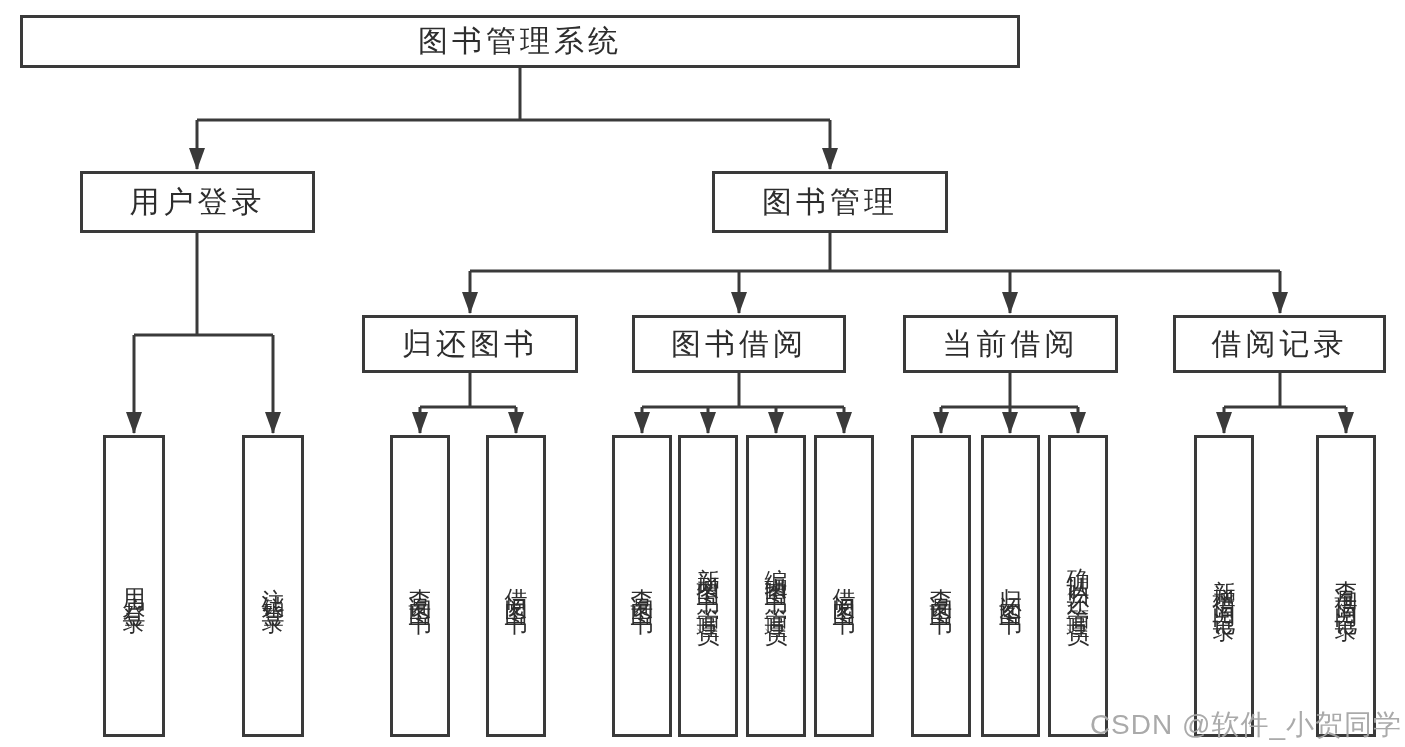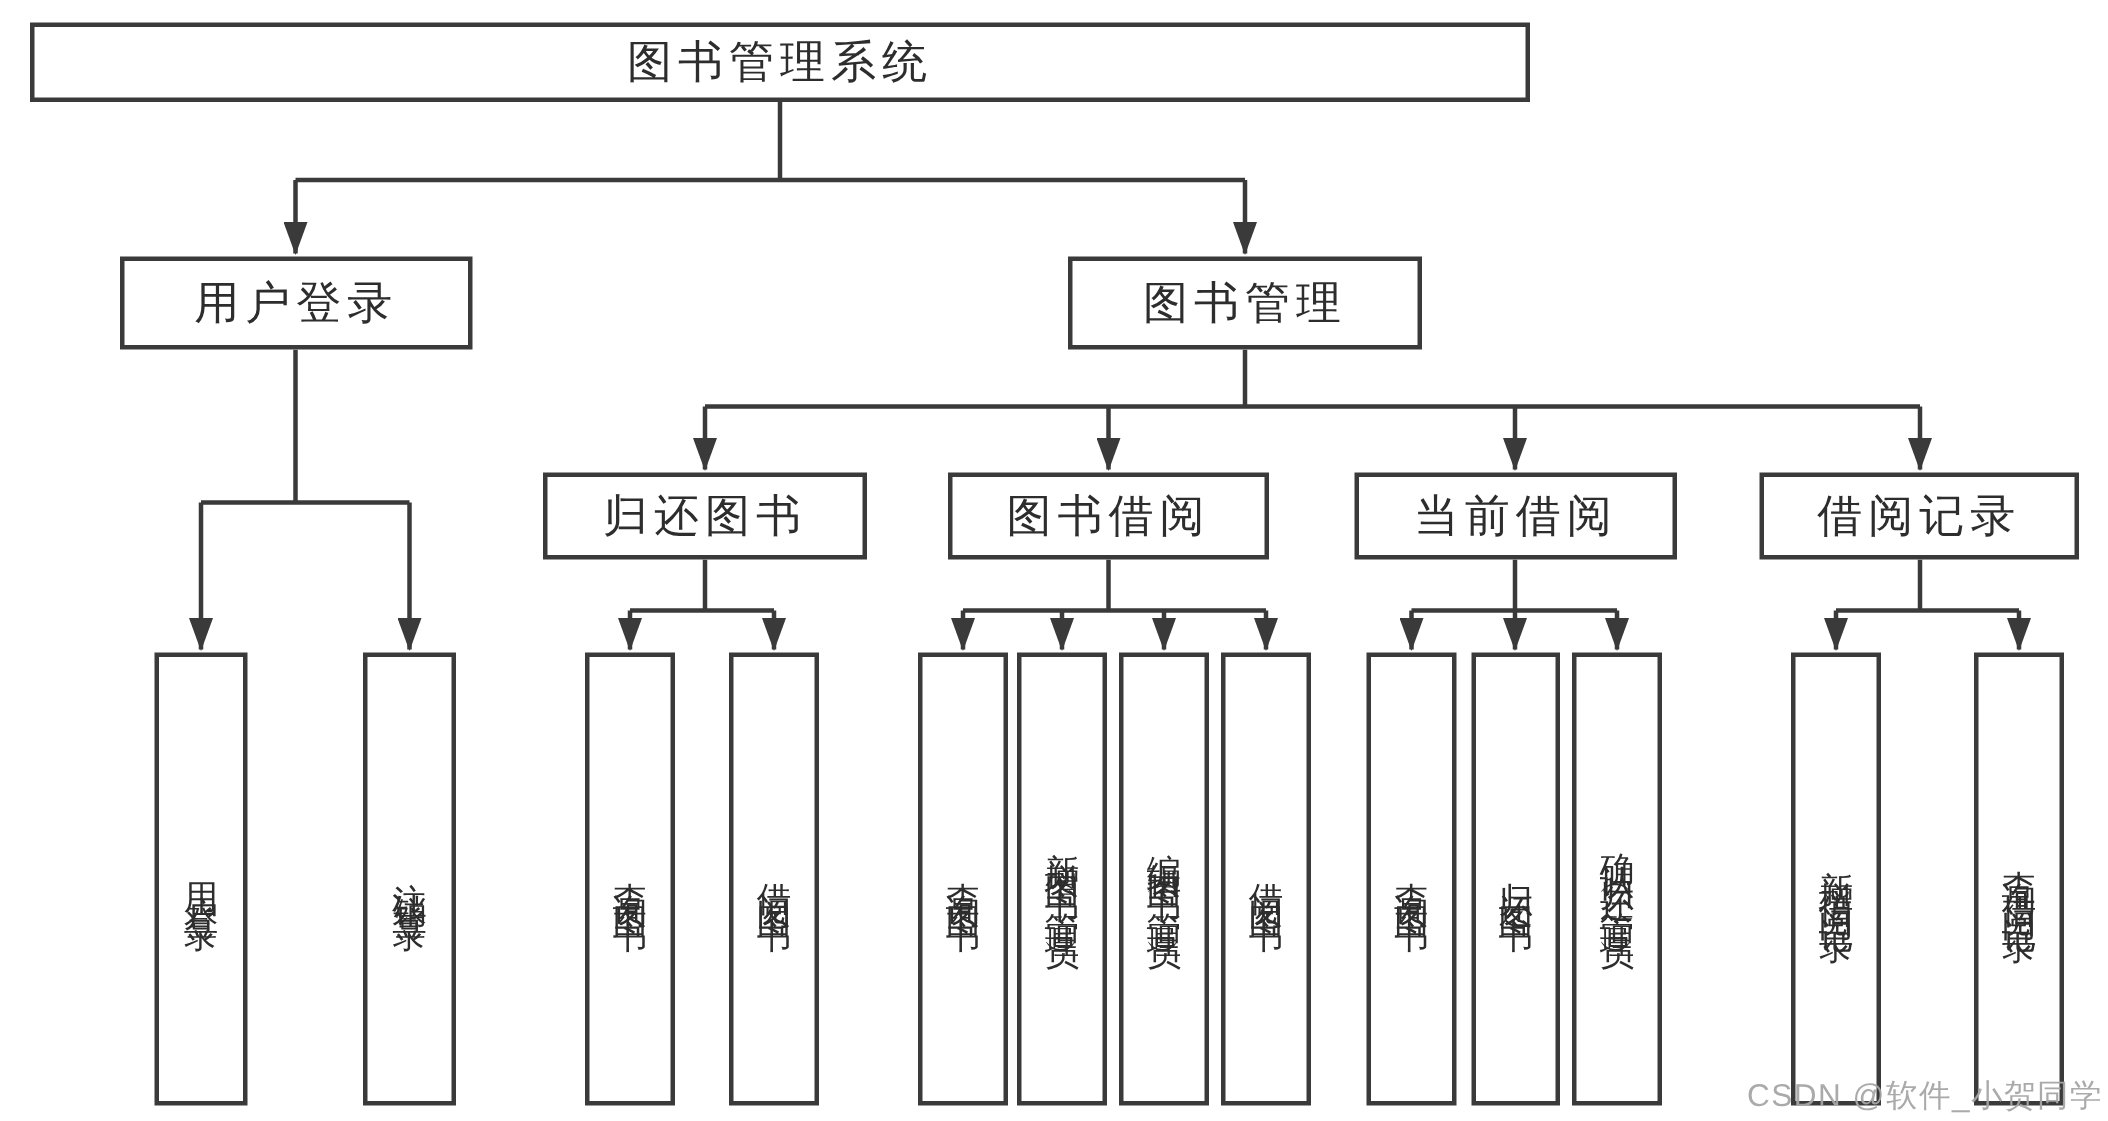--- a/index.html
+++ b/index.html
@@ -39,21 +39,21 @@
     text-orientation: mixed;
     font-size: 23px;
     letter-spacing: 8px;
     line-height: 1;
     white-space: normal;
   }
   .watermark {
     position: absolute;
     right: 3px;
     bottom: 3px;
-    font-size: 21px;
+    font-size: 28px;
     letter-spacing: 1px;
     color: #a6a6a6;
     opacity: 0.95;
     z-index: 10;
     white-space: nowrap;
   }
 </style>
 </head>
 <body>
 

